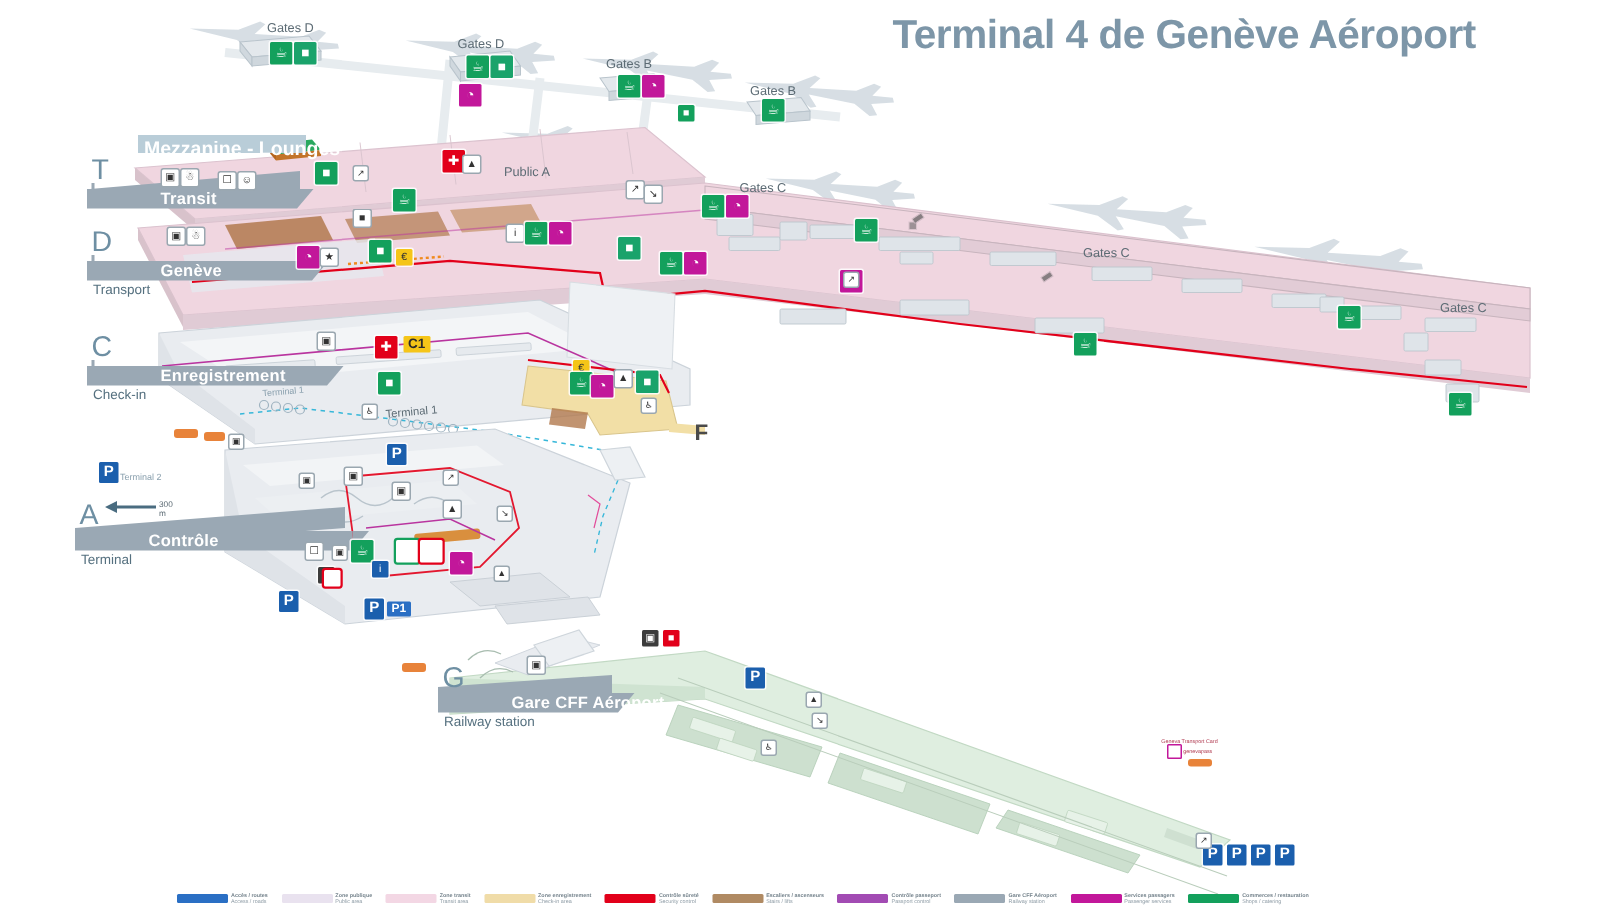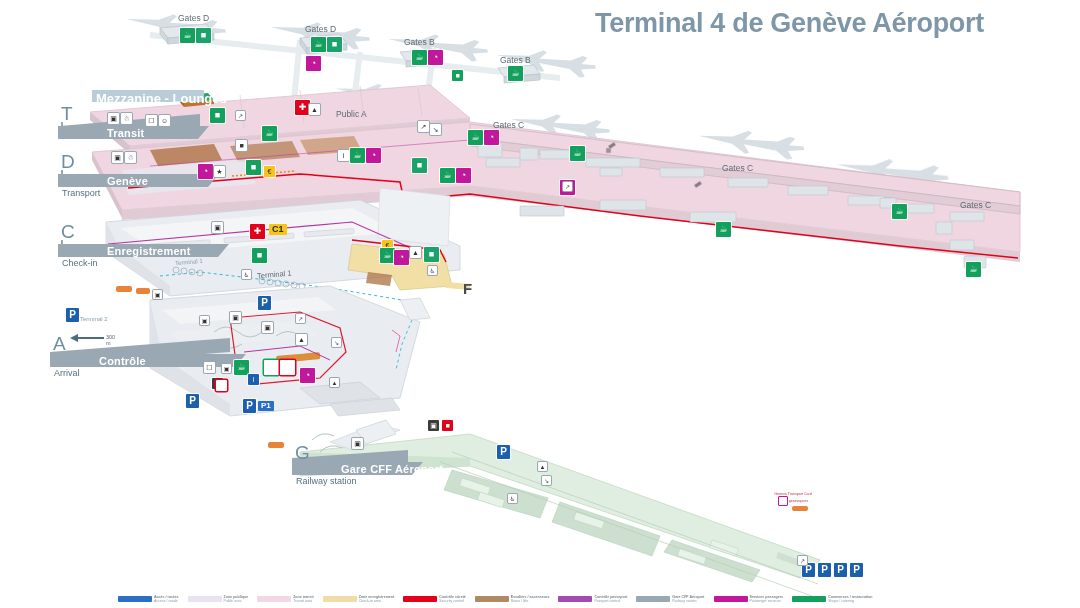--- a/index.html
+++ b/index.html
@@ -395,21 +395,21 @@
   <div class="band" style="margin-top:22px;width:160px;"></div>
   <div class="bandtxt" style="top:23px;">Enregistrement</div>
   <div class="sub" style="top:36px;">Check-in</div>
 </div>
 
 <div class="level" style="left:50px;top:334px;width:190px;">
   <div class="letter" style="top:0;">A</div>
   <div class="riser" style="top:18px;height:4px;"></div>
   <div class="band" style="margin-top:20px;width:185px;"></div>
   <div class="bandtxt" style="top:21px;">Contrôle</div>
-  <div class="sub" style="top:34px;">Arrival</div>
+  <div class="sub" style="top:34px;">Terminal</div>
 </div>
 
 <div class="level" style="left:292px;top:443px;width:190px;">
   <div class="letter" style="top:0;">G</div>
   <div class="riser" style="top:18px;height:3px;"></div>
   <div class="band" style="margin-top:19px;width:120px;"></div>
   <div class="bandtxt" style="top:20px;">Gare CFF Aéroport</div>
   <div class="sub" style="top:33px;">Railway station</div>
 </div>
 

